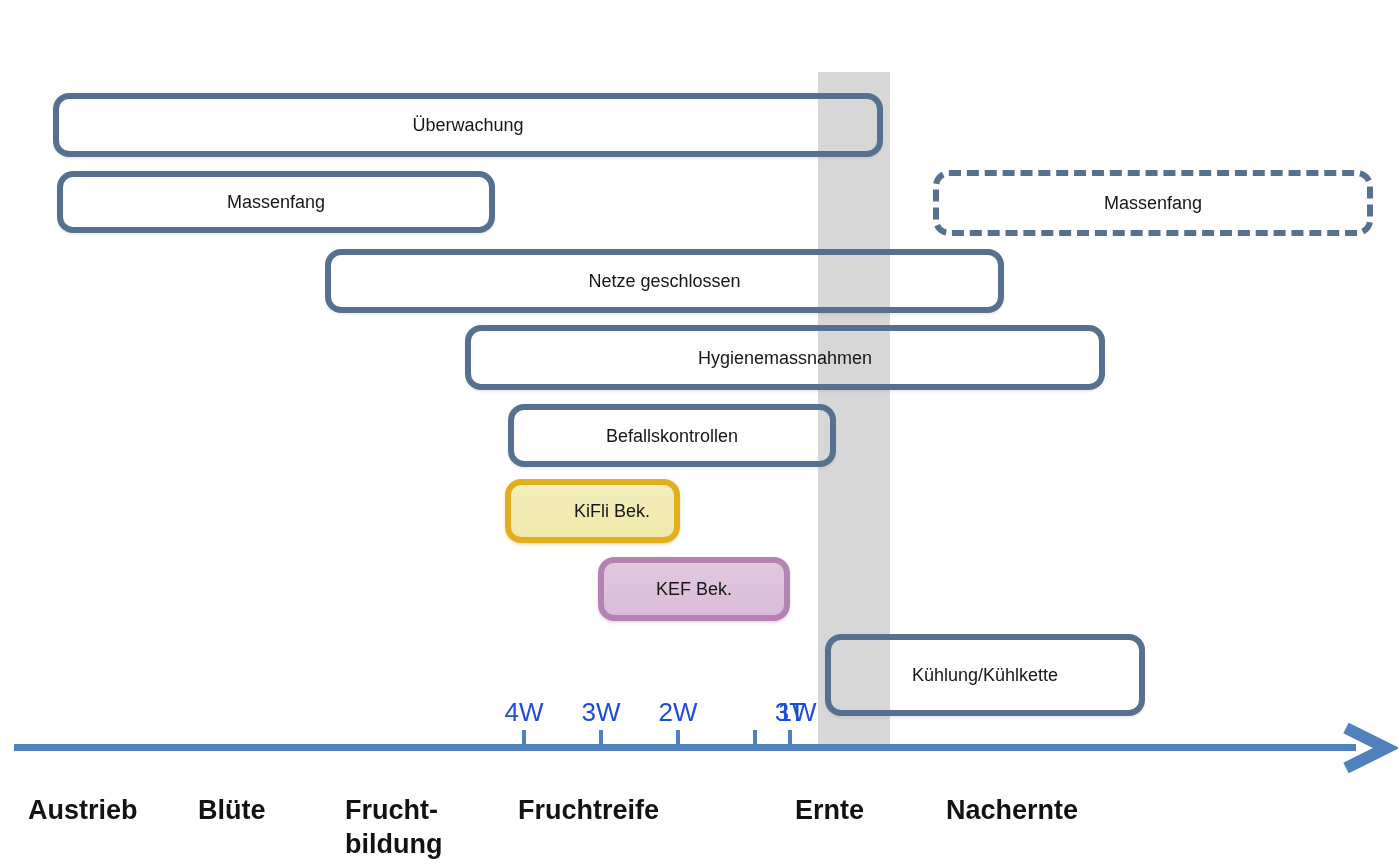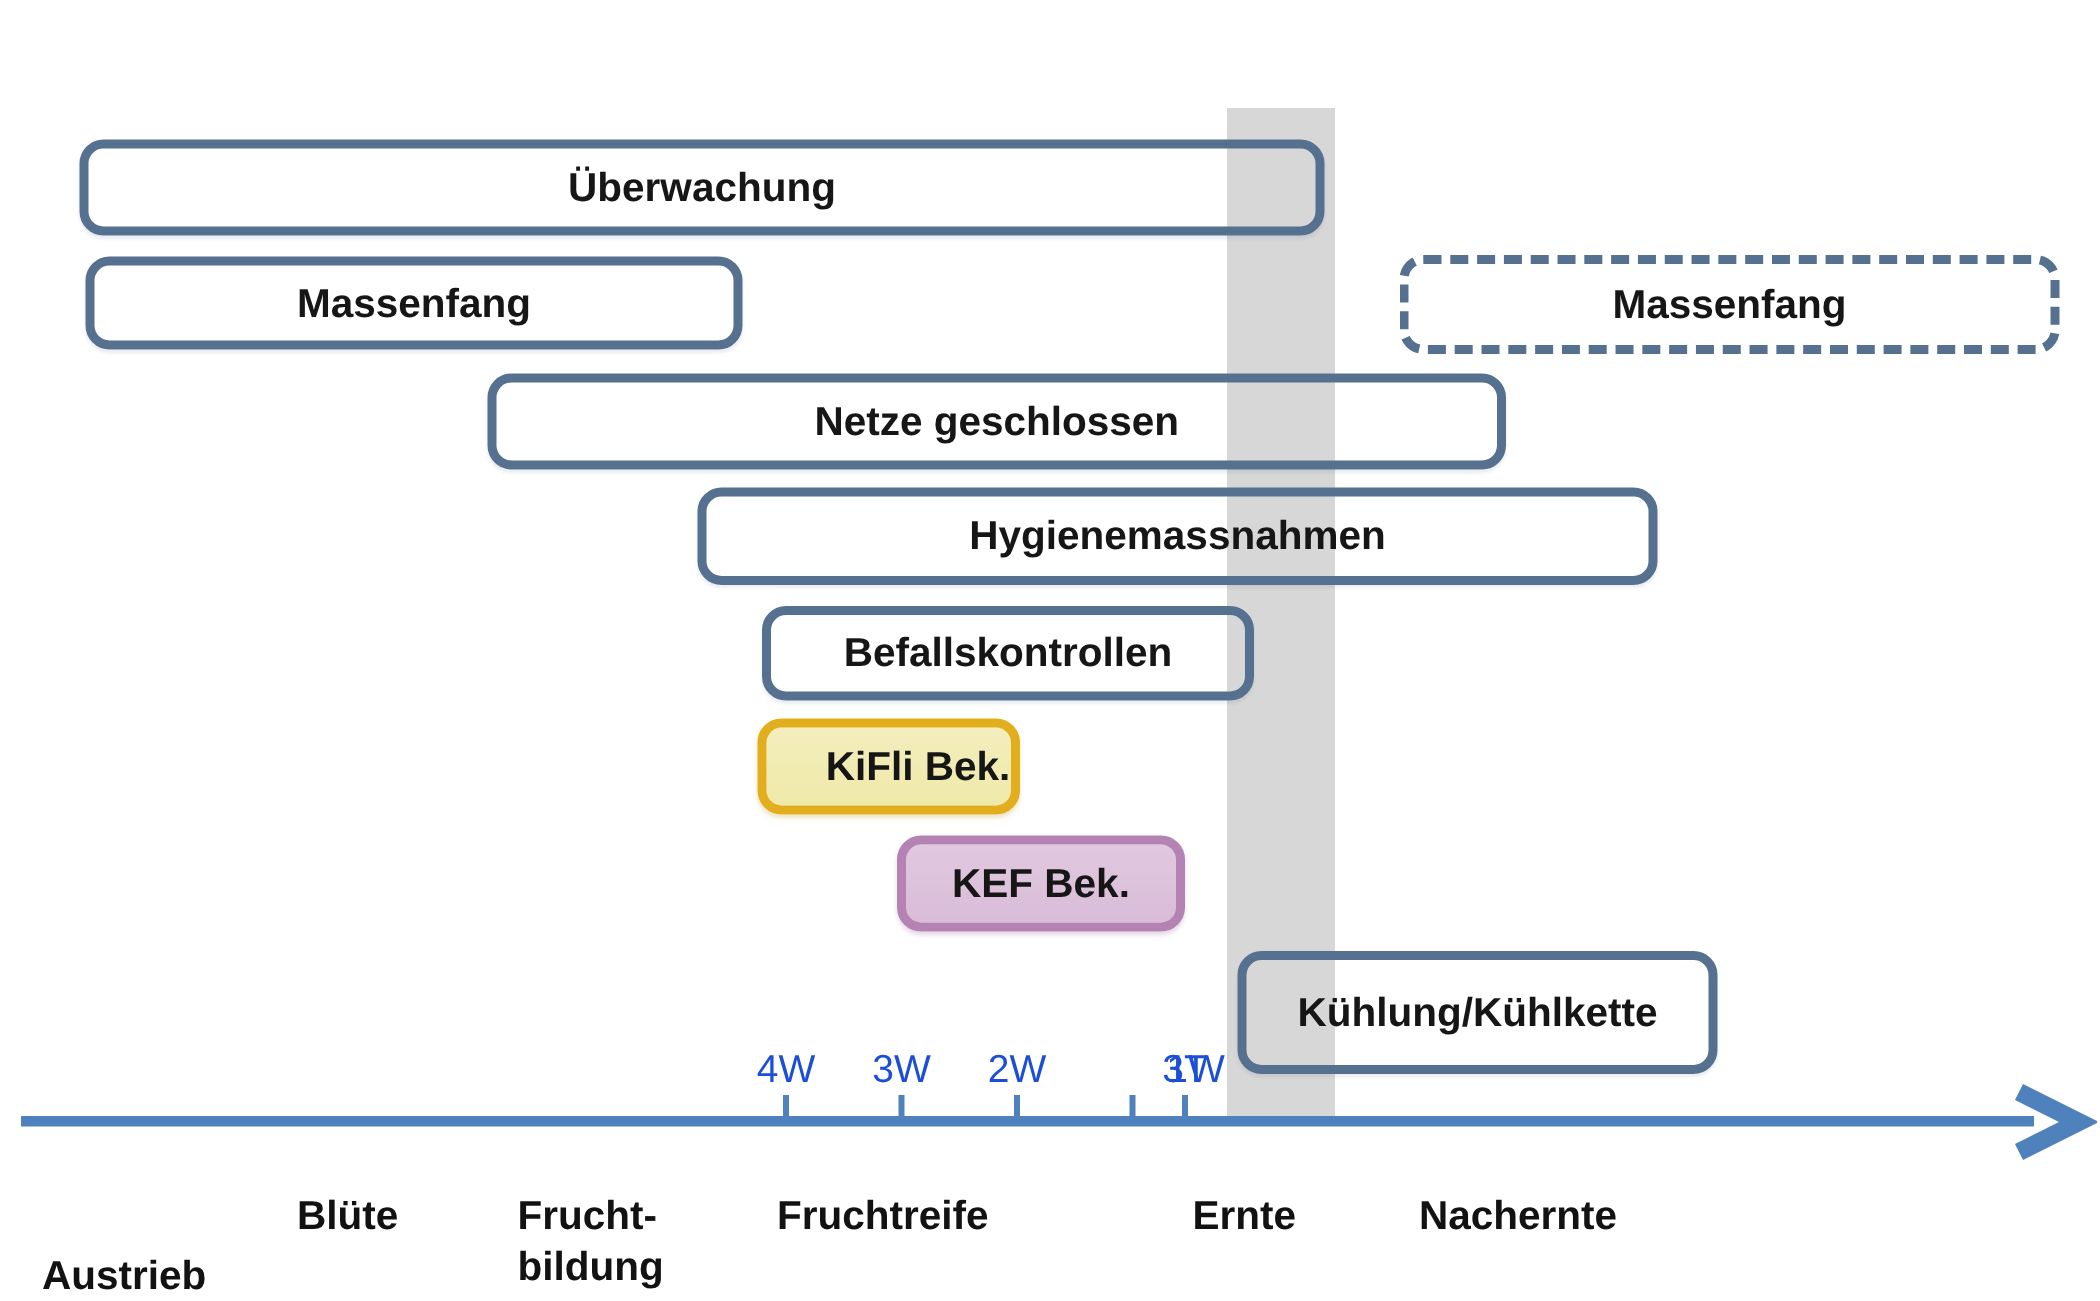--- a/index.html
+++ b/index.html
@@ -39,23 +39,22 @@
     border:6px solid var(--yellow-border,#e3ae1d);
     background:linear-gradient(to bottom,#f3eebd,var(--yellow-fill,#efe9a9));
     box-shadow:0 2px 3px rgba(180,150,30,0.25);
   }
   .box.pink{
     border:6px solid var(--pink-border,#b583b3);
     background:linear-gradient(to bottom,#e0c8df,var(--pink-fill,#dabcd8));
     box-shadow:0 2px 3px rgba(150,100,150,0.25);
   }
   .box-label{
-    font-size:27px;color:#161616;line-height:1;
+    font-size:18px;color:#161616;line-height:1;
     white-space:nowrap;
-    font-weight:bold;
   }
   
   #axis-line{
     position:absolute;left:14px;top:744px;width:1342px;height:7px;
     background:var(--axis-blue,#4f81bd);z-index:3;
   }
   #axis-arrow{position:absolute;left:1336px;top:720px;z-index:3;}
   .tick{
     position:absolute;top:730px;width:4px;height:15px;
     background:var(--axis-blue,#4f81bd);z-index:3;
@@ -120,21 +119,21 @@
       <div class="tick" style="left: 599px;"></div>
       <div class="tick-label" style="left: 601px;">3W</div>
       <div class="tick" style="left: 676px;"></div>
       <div class="tick-label" style="left: 678px;">2W</div>
       <div class="tick" style="left: 753px;"></div>
       <div class="tick-label" style="left: 797px;">1W</div>
       <div class="tick" style="left: 788px;"></div>
       <div class="tick-label" style="left: 790px;">3T</div>
     </div>
   <div id="phases-layer">
-      <div class="phase" style="left: 28px; margin-top: 40px;">Austrieb</div>
+      <div class="phase" style="left: 28px;">Austrieb</div>
       <div class="phase" style="left: 198px;">Blüte</div>
       <div class="phase" style="left: 345px;">Frucht-
 bildung</div>
       <div class="phase" style="left: 518px;">Fruchtreife</div>
       <div class="phase" style="left: 795px;">Ernte</div>
       <div class="phase" style="left: 946px;">Nachernte</div>
     </div>
 
 </div>
 

